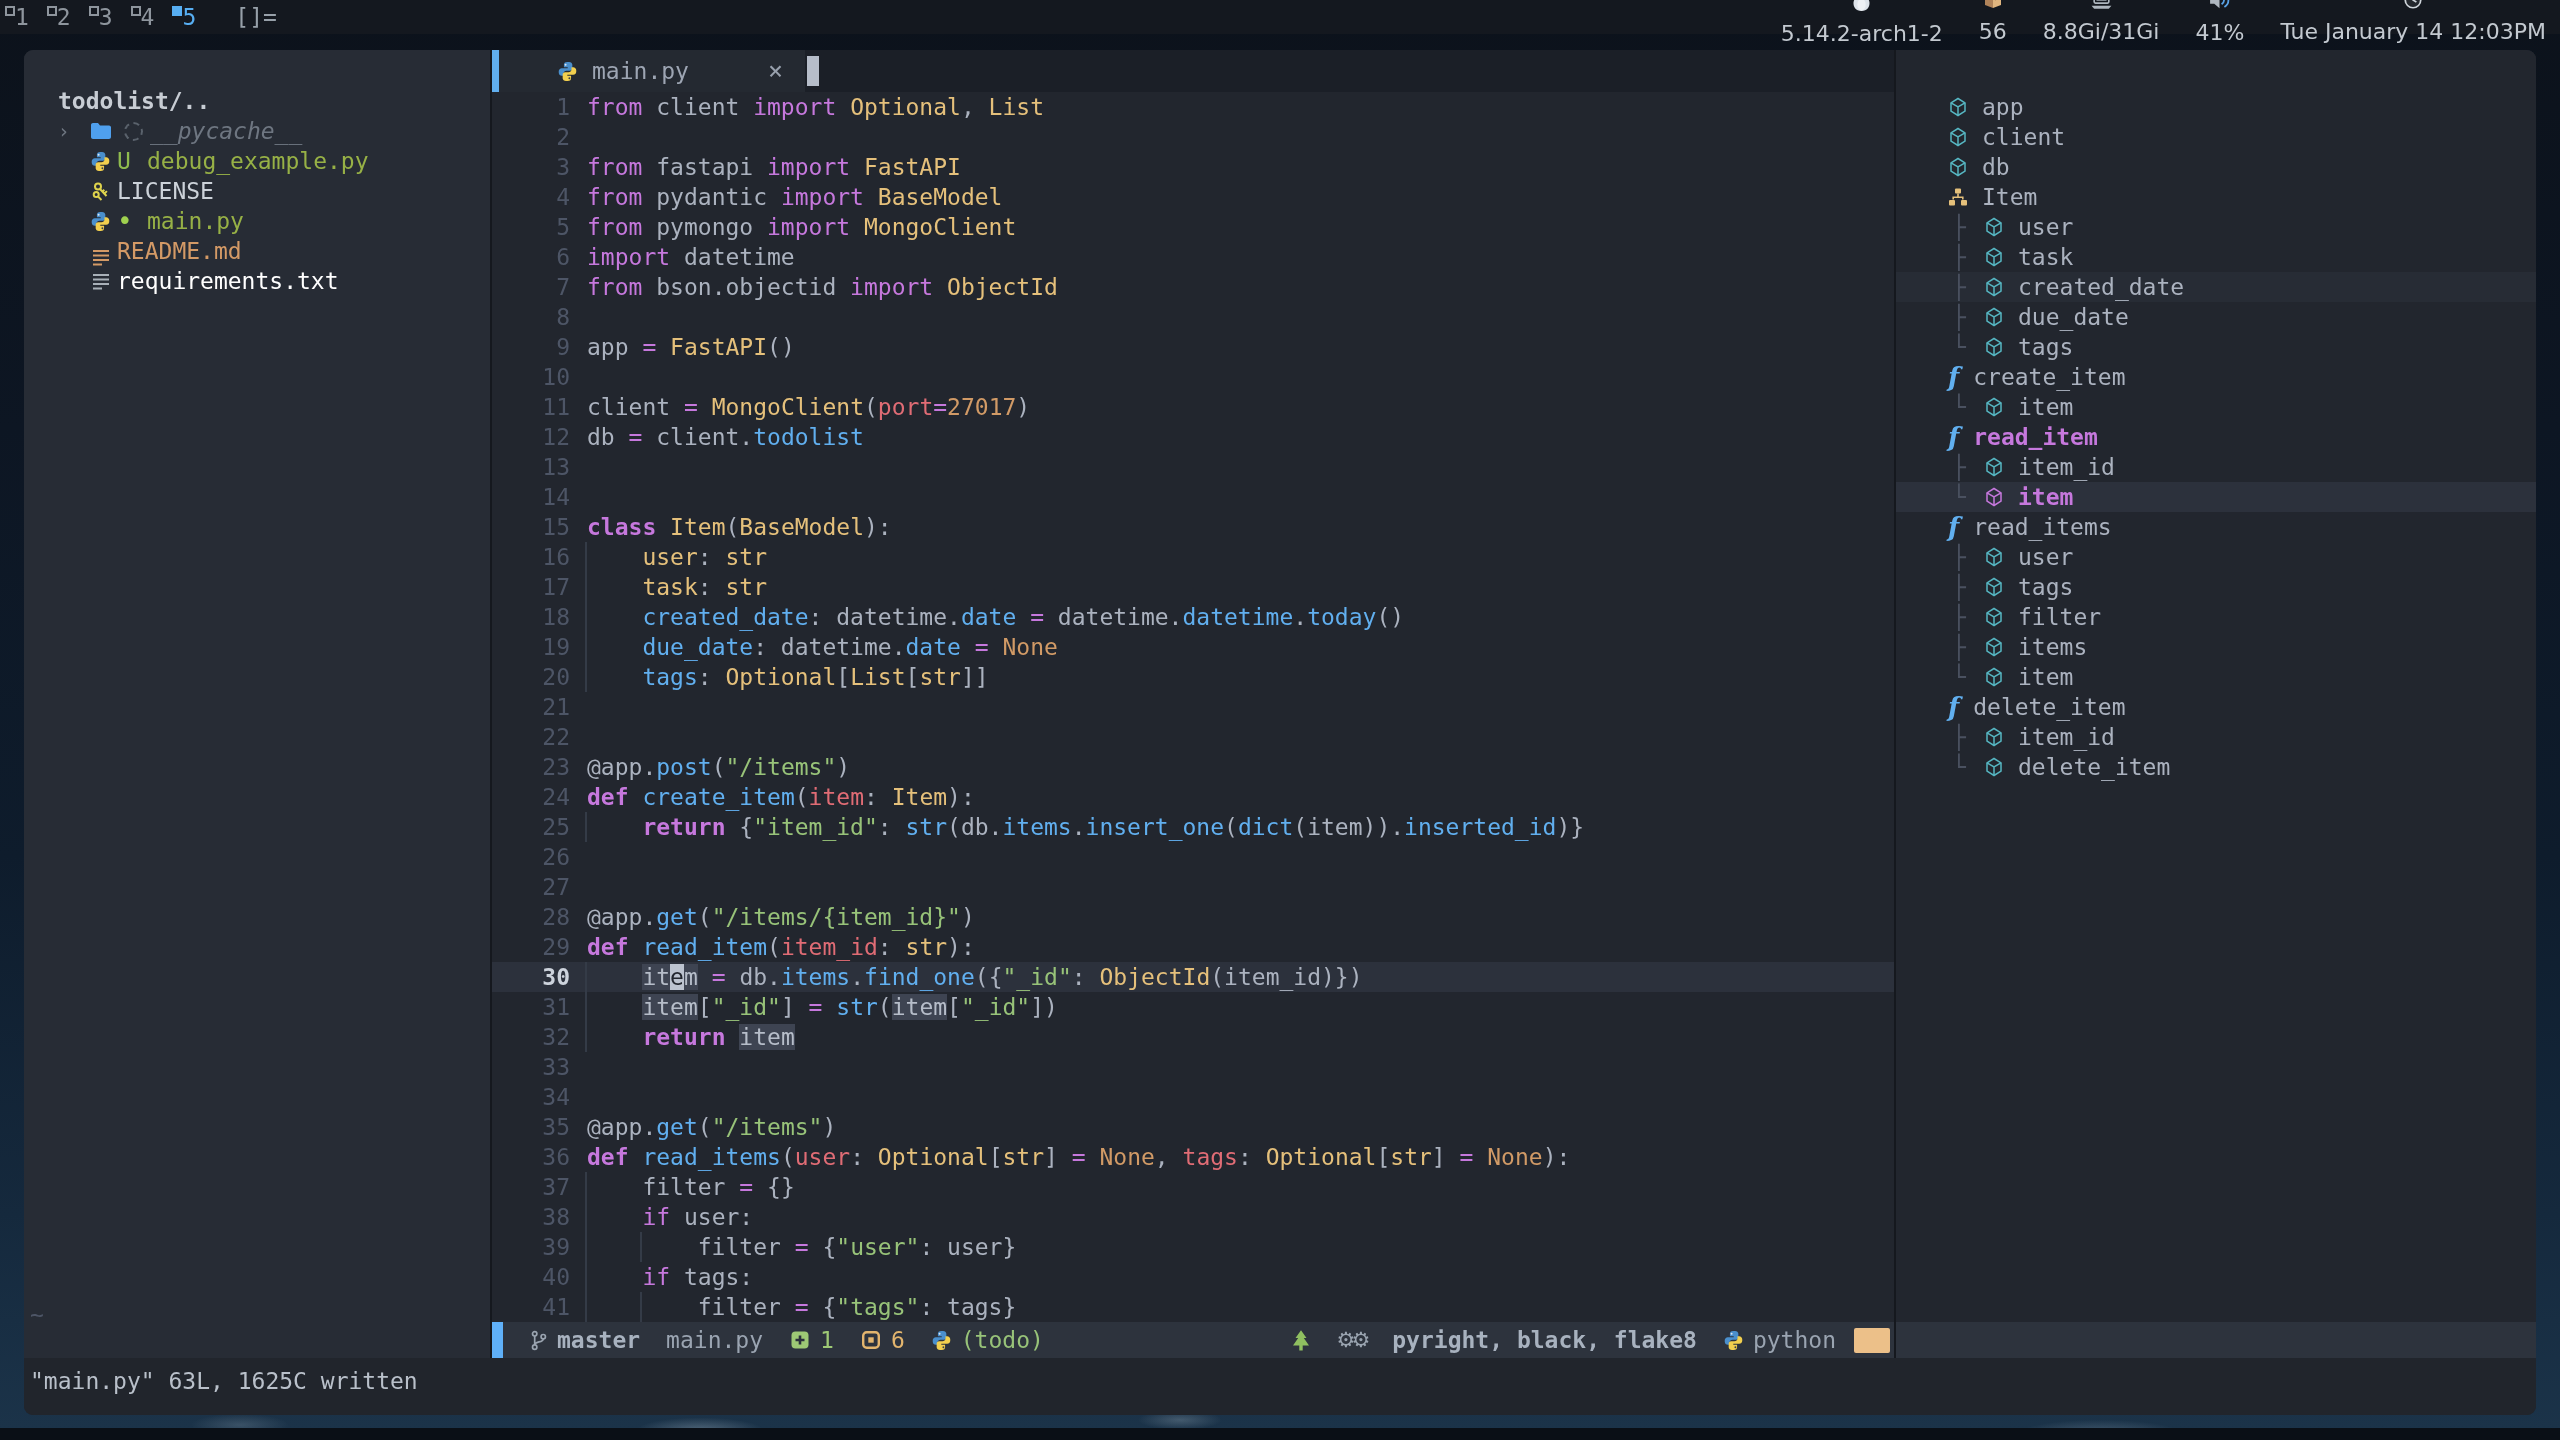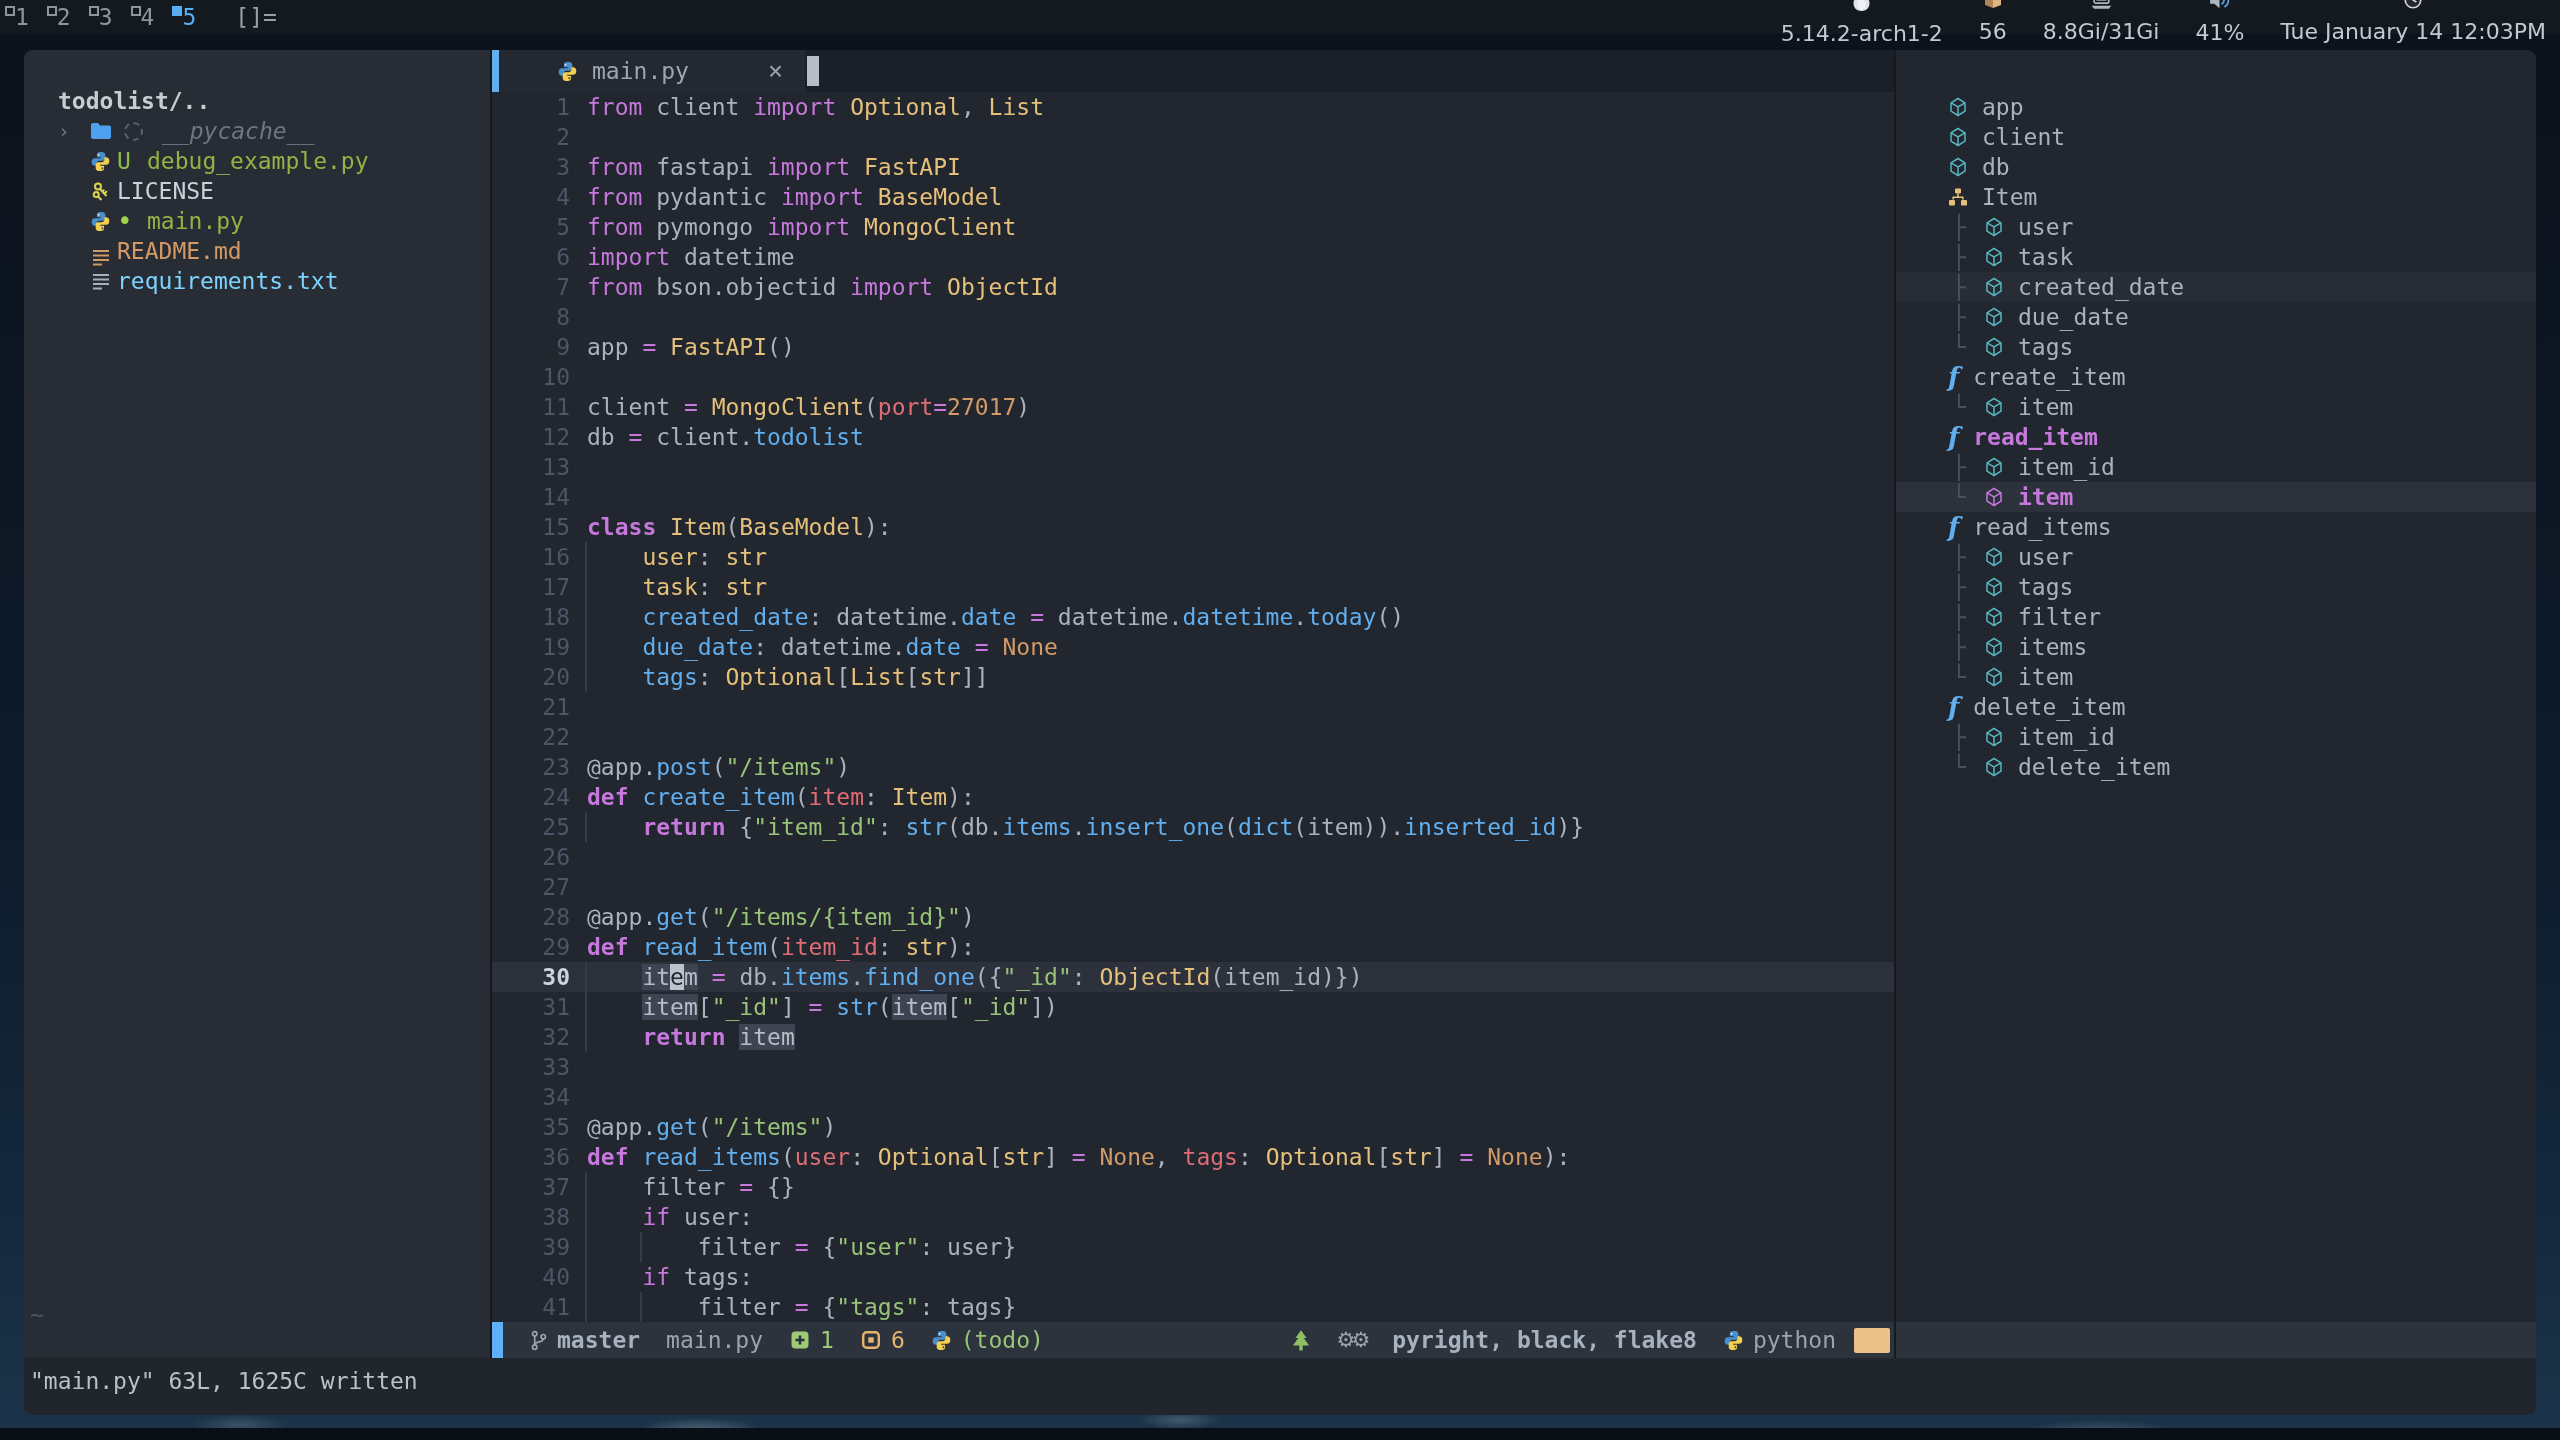--- a/index.html
+++ b/index.html
@@ -26,25 +26,25 @@
   
   #win{position:absolute;left:24px;top:50px;width:2512px;height:1365px;background:#22262e;
     border-radius:9px;overflow:hidden;color:#abb2bf;font-size:23px;line-height:30px;}
   
   #tree{position:absolute;left:0;top:0;width:466px;height:1308px;background:#272c35;}
   #treeroot{position:absolute;left:34px;top:36px;height:30px;font-weight:bold;color:#c8cdd4;}
   .trow{position:absolute;left:0;width:466px;height:30px;display:flex;align-items:center;}
   .t-arrow{width:26px;margin-left:34px;color:#6e7681;font-size:19px;}
   .t-icon{width:33px;display:inline-flex;}
   .t-git{width:30px;}
-  .f-dim{color:#6e7681;font-style:italic;margin-left:12px;}
+  .f-dim{color:#6e7681;font-style:italic;}
   .f-green{color:#97b146;}
   .f-plain{color:#ccd2d9;}
   .f-orange{color:#d49a66;}
-  .f-dim2{color:#7dd3fc;}
+  .f-dim2{color:#ffffff;}
   .g-u{color:#8fbb4e;}
   .g-dot{color:#9fd14f;font-size:26px;}
   #tree-tilde{position:absolute;left:6px;top:1250px;color:#4d5566;}
   .vsep{position:absolute;top:0;width:2px;height:1308px;background:#15181e;}
   
   #editor{position:absolute;left:468px;top:0;width:1402px;height:1308px;background:#22262e;}
   #tabline{position:absolute;left:0;top:0;width:1402px;height:42px;background:#1b1f27;}
   #tabline .leftbar{position:absolute;left:0;top:0;width:7px;height:42px;background:#61afef;}
   .tab{position:absolute;left:7px;top:0;width:306px;height:42px;background:#242931;
     display:flex;align-items:center;color:#9da5b3;}

